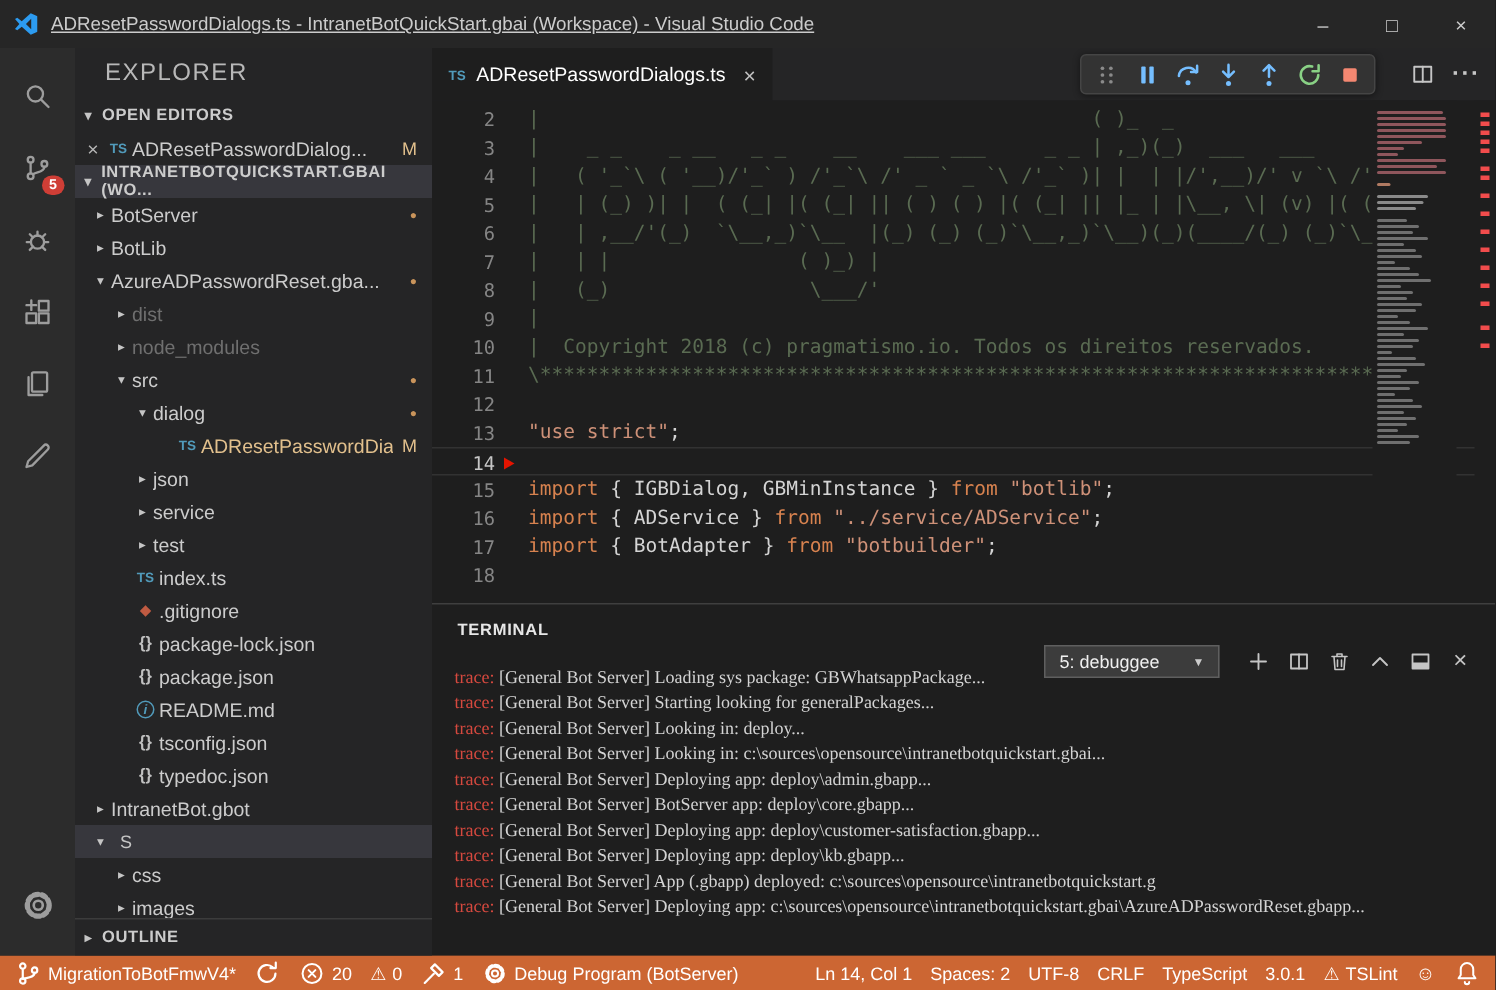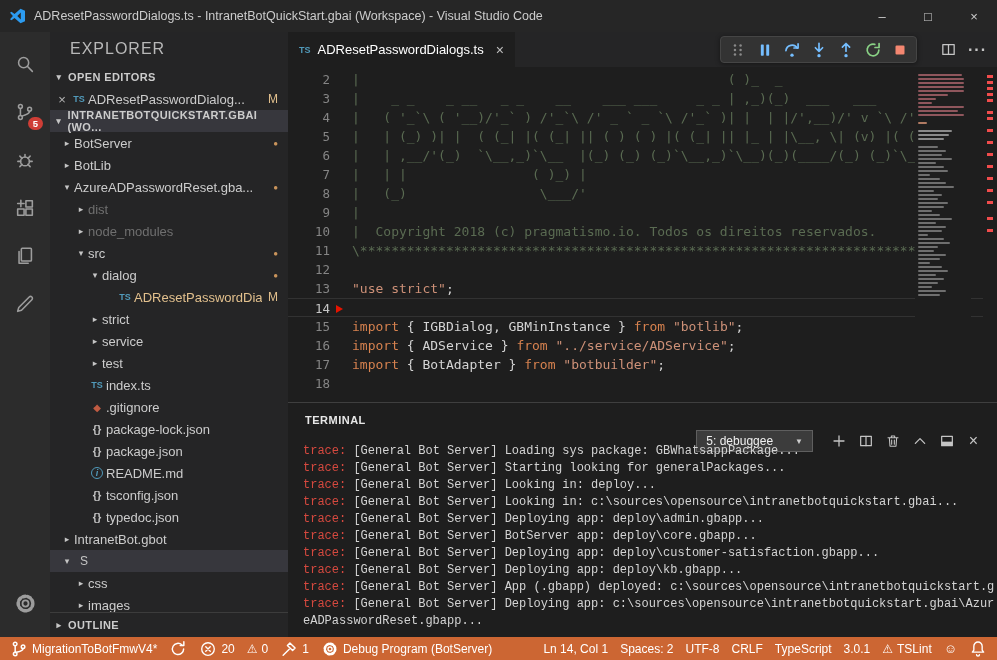--- a/index.html
+++ b/index.html
@@ -1,18 +1,18 @@
 <!DOCTYPE html>
 <html><head>
 <meta charset="utf-8">
 <style>
 *{margin:0;padding:0;box-sizing:border-box;}
 html,body{width:997px;height:660px;overflow:hidden;background:#1e1e1e;font-family:"Liberation Sans",sans-serif;}
 
-.titlebar{height:32px;background:#262626;display:flex;align-items:center;color:#cccccc;font-size:12.5px;position:relative;}
+.titlebar{height:32px;background:#262626;display:flex;align-items:center;color:#cccccc;font-size:12.5px;position:relative;text-decoration:underline;}
 .logo{margin:0 9px;display:flex;align-items:center;}
 .win-controls{position:absolute;right:0;top:0;height:100%;display:flex;}
 .win-btn{width:46px;height:100%;display:flex;align-items:center;justify-content:center;font-size:13px;color:#cccccc;}
 
 .main{display:flex;height:605px;}
 .activitybar{width:50px;background:#2c2c2c;position:relative;display:flex;flex-direction:column;align-items:center;padding-top:8px;}
 .ab-item{width:50px;height:48px;display:flex;align-items:center;justify-content:center;position:relative;color:#9d9d9d;}
 .ab-badge{position:absolute;right:7px;bottom:6px;background:#cf3e36;color:#fff;font-size:9.5px;font-weight:bold;border-radius:9px;padding:1px 5px;}
 .ab-bottom{position:absolute;bottom:10px;left:0;width:50px;display:flex;justify-content:center;color:#9d9d9d;}
 
@@ -60,21 +60,21 @@
 .ruler{position:absolute;top:0;right:0;width:14px;bottom:0;background:#1e1e1e;}
 .ruler .mark{position:absolute;right:4px;width:6px;height:3px;background:#f14c4c;}
 
 .panel{height:235px;flex:none;border-top:1px solid #3f3f3f;background:#1e1e1e;display:flex;flex-direction:column;}
 .panel-header{height:34px;flex:none;display:flex;align-items:center;padding:0 10px 0 17px;}
 .panel-tab{font-size:11px;font-weight:bold;color:#e7e7e7;letter-spacing:.5px;}
 .term-controls{margin-left:auto;display:flex;align-items:center;margin-top:42px;}
 .term-select{display:flex;align-items:center;background:#3c3c3c;border:1px solid #5f5f5f;color:#f0f0f0;font-size:12px;height:22px;padding:0 9px;margin-right:12px;}
 .term-select .arrow{font-size:8px;margin-left:22px;color:#cccccc;}
 .tc-btn{width:27px;height:26px;display:flex;align-items:center;justify-content:center;color:#c5c5c5;font-size:15px;}
-.term-body{flex:1;overflow:hidden;padding:6px 0 16px 15px;font-family:Liberation Mono, monospace;font-size:12px;line-height:17px;color:#d4d4d4;}
+.term-body{flex:1;overflow:hidden;padding:6px 0 16px 15px;font-family:Liberation Serif, serif;font-size:12px;line-height:17px;color:#d4d4d4;}
 .term-line{white-space:pre-wrap;word-break:break-all;width:694px;}
 .tpre{color:#d6493f;}
 
 .statusbar{height:23px;background:#cc6633;color:#ffffff;display:flex;align-items:center;font-size:12px;padding:0 10px;}
 .sb-left{display:flex;align-items:center;gap:12px;}
 .sb-right{margin-left:auto;display:flex;align-items:center;gap:12px;}
 .sb-item{display:flex;align-items:center;gap:4px;white-space:nowrap;}
 .sb-ic{display:flex;align-items:center;}
 svg{display:block;}
 </style>
@@ -205,21 +205,21 @@
         <div class="row mod" style="padding-left: 52px;">
           <span class="tw"></span>
           <span class="fi">
             <span class="fi-ts">TS</span>
           </span>
           <span class="lbl">ADResetPasswordDial...</span>
           <span class="badge">M</span>
         </div>
         <div class="row" style="padding-left: 38px;">
           <span class="tw">▸</span>
-          <span class="lbl">strict</span>
+          <span class="lbl">json</span>
         </div>
         <div class="row" style="padding-left: 38px;">
           <span class="tw">▸</span>
           <span class="lbl">service</span>
         </div>
         <div class="row" style="padding-left: 38px;">
           <span class="tw">▸</span>
           <span class="lbl">test</span>
         </div>
         <div class="row" style="padding-left: 24px;">

